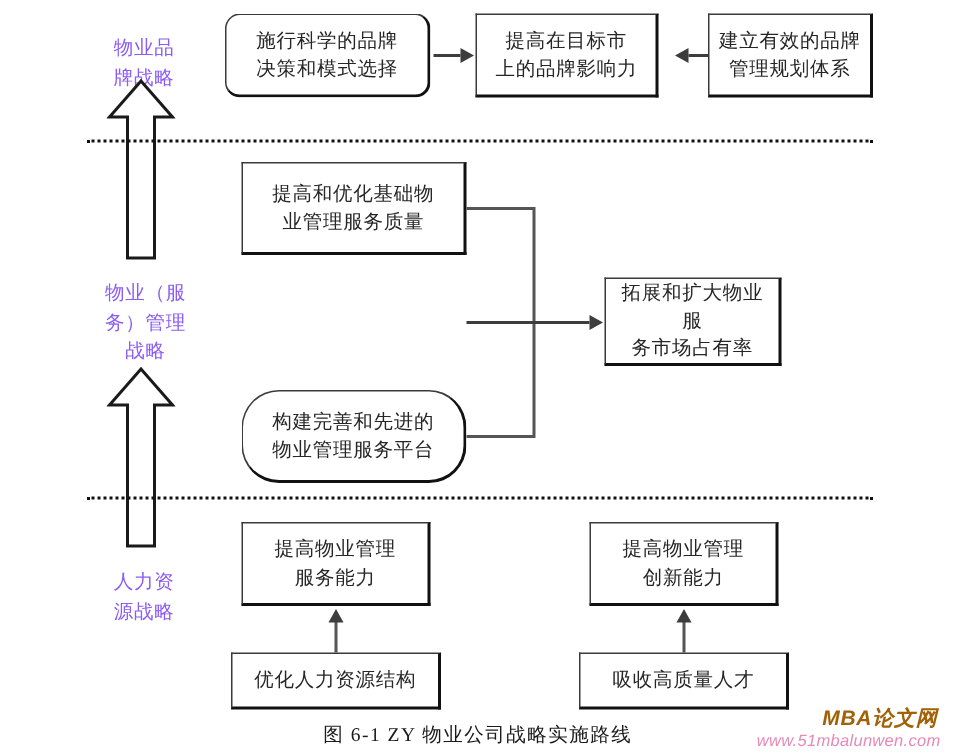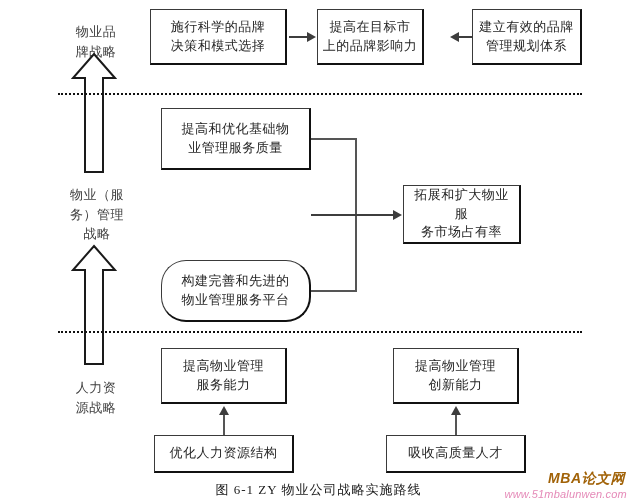--- a/index.html
+++ b/index.html
@@ -41,21 +41,21 @@
   }
   .box span { display: block; white-space: pre-line; }
 
   
   .side-label {
     position: absolute;
     text-align: center;
     font-size: 13px;
     line-height: 1.5;
     letter-spacing: 0.5px;
-    color: #404040;
+    color: #8b5cf6;
     white-space: pre-line;
   }
 
   
   .divider {
     position: absolute;
     height: 0;
     border-top: 2px dotted #111111;
   }
 
@@ -151,29 +151,29 @@
 
   <div class="block-arrow" style="left:71px; top:244px;">
     <svg width="46" height="122" viewBox="0 0 46 122">
       <polygon points="23,2 44,26 32,26 32,120 14,120 14,26 2,26" fill="#ffffff" stroke="#1a1a1a" stroke-width="2" stroke-linejoin="miter"></polygon>
     </svg>
   </div>
 
   <div class="divider" style="left:58px; top:93px; width:524px;"></div>
   <div class="divider" style="left:58px; top:331px; width:524px;"></div>
 
-  <div class="box" style="left:150px; top:9px; width:137px; height:56px;">
+  <div class="box" style="left:150px; top:9px; width:137px; height:56px;border-radius:10px;">
     <span>施行科学的品牌
 决策和模式选择</span>
   </div>
 
   <div class="seg-h dark" style="left:289px; top:36px; width:18px;"></div>
   <div class="ah-right" style="left:307px; top:32px;"></div>
 
-  <div class="box" style="left:317px; top:9px; width:107px; height:56px;">
+  <div class="box" style="left:317px; top:9px; width:122px; height:56px;">
     <span>提高在目标市
 上的品牌影响力</span>
   </div>
 
   <div class="seg-h dark" style="left:459px; top:36px; width:15px;"></div>
   <div class="ah-left" style="left:450px; top:32px;"></div>
 
   <div class="box" style="left:161px; top:108px; width:150px; height:62px;">
     <span>提高和优化基础物
 业管理服务质量</span>

